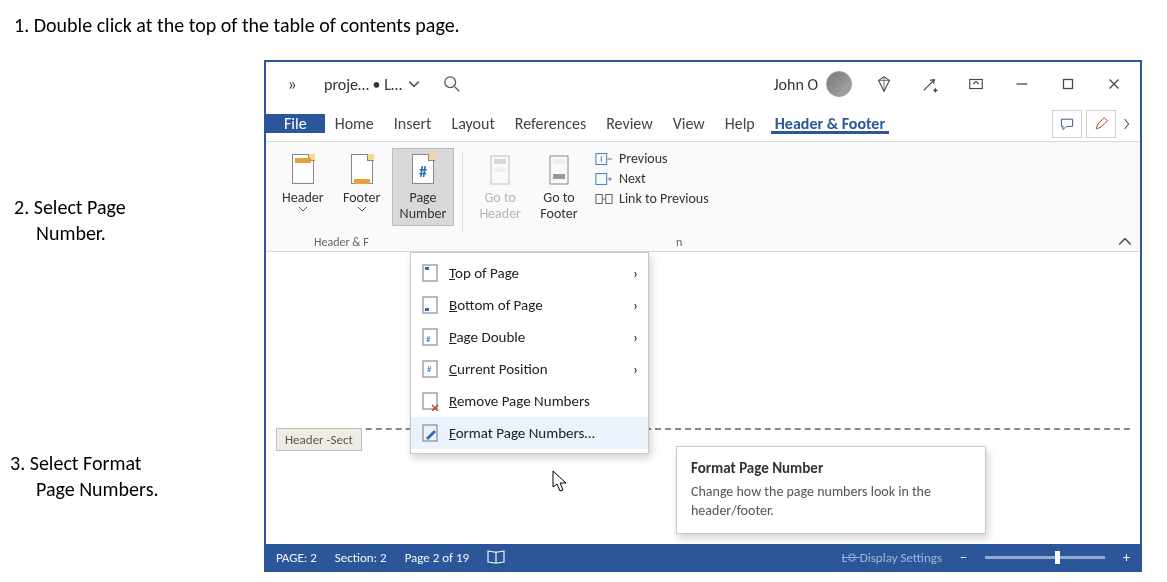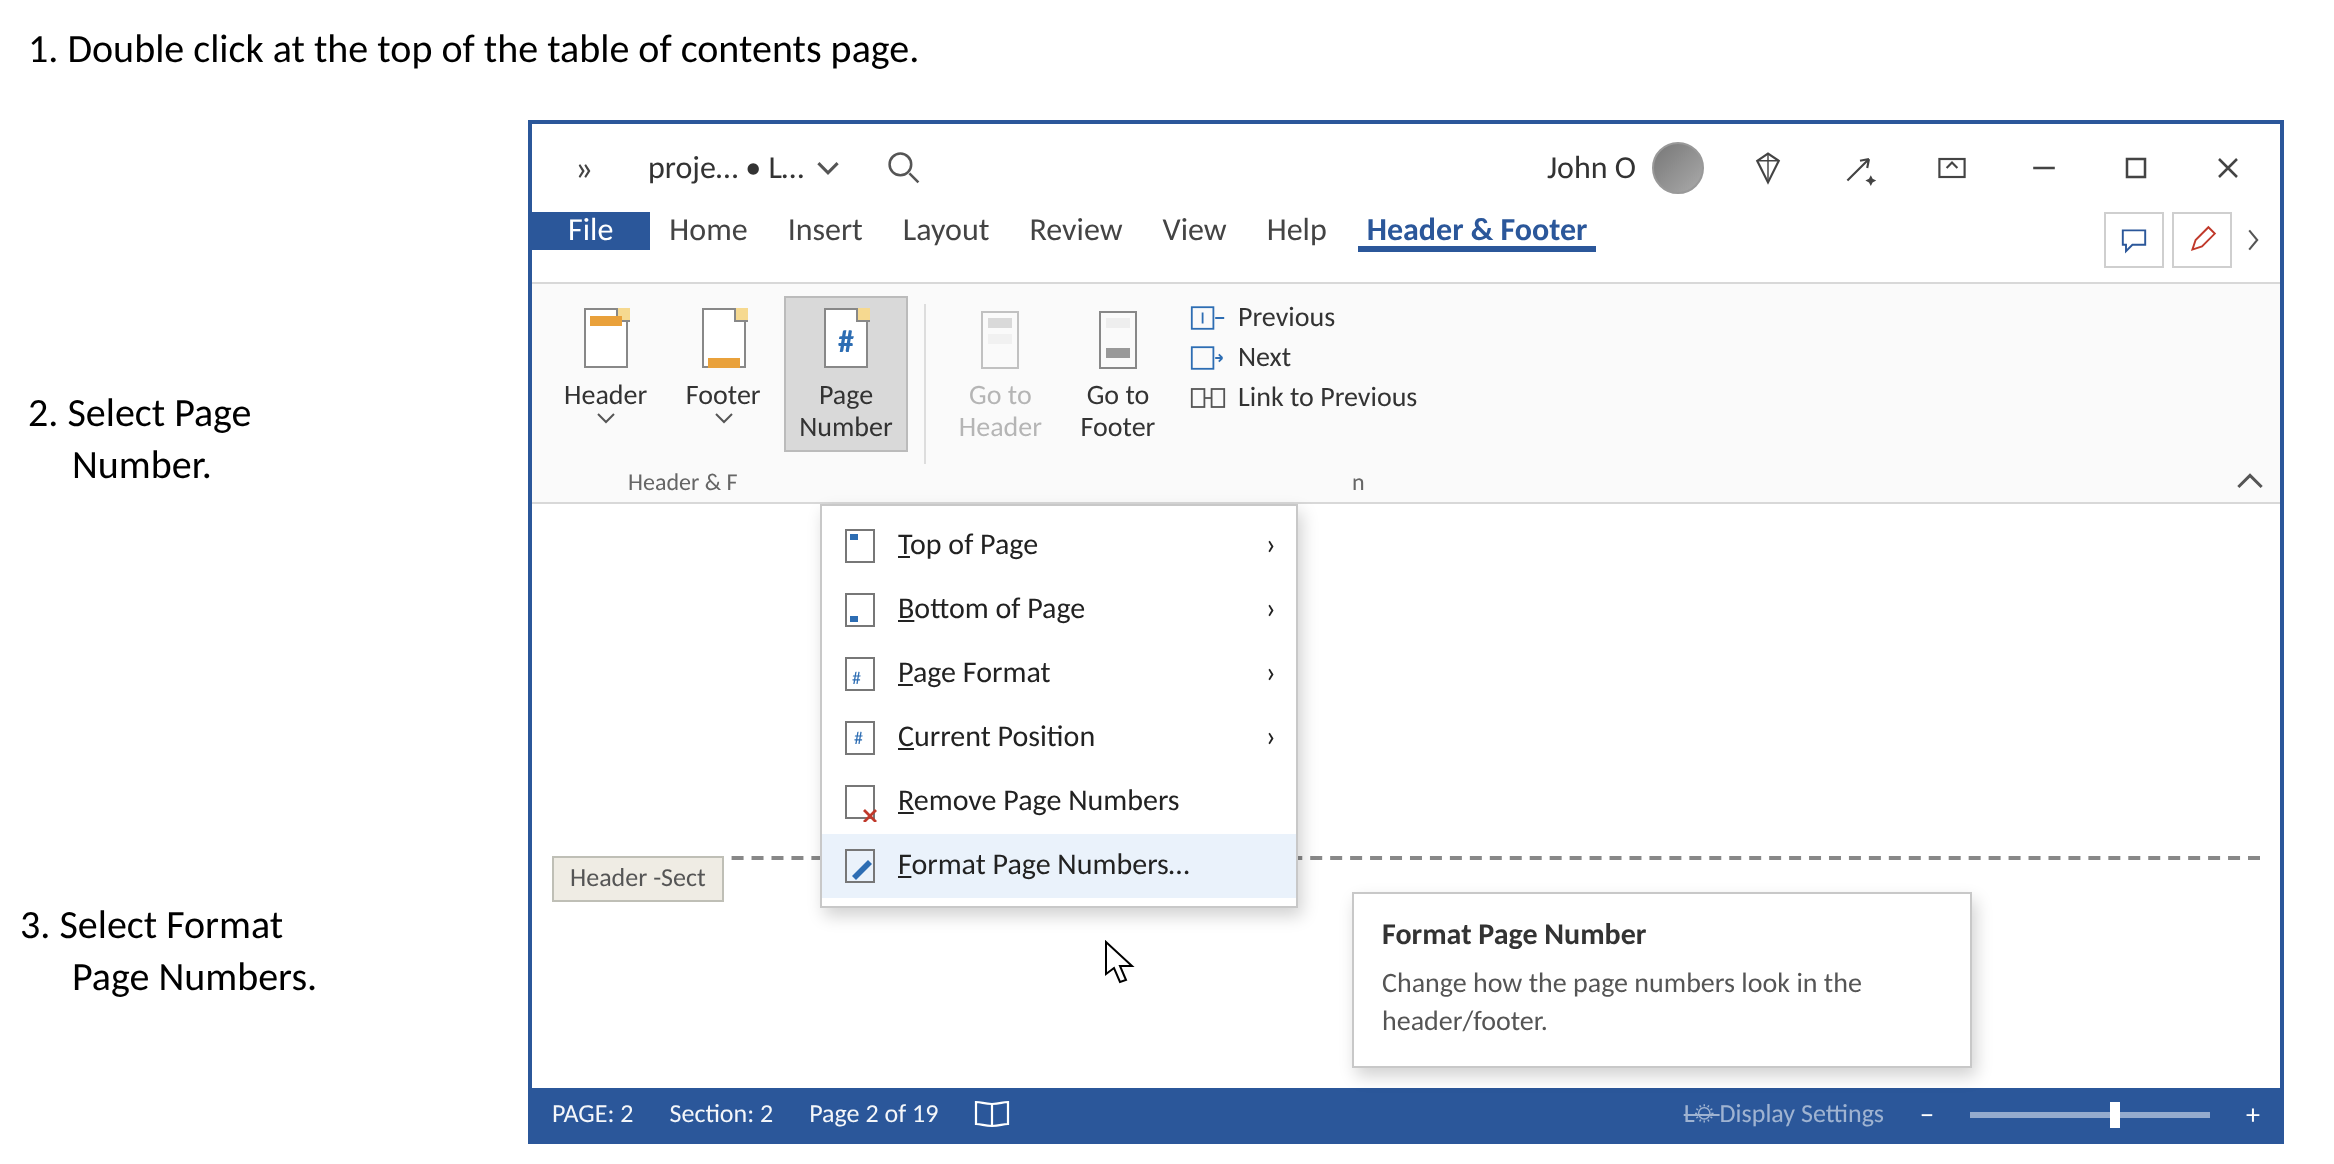--- a/index.html
+++ b/index.html
@@ -17,21 +17,21 @@
   .word-window {
     position:absolute; left:264px; top:60px; width:878px; height:512px;
     border:2px solid #2b579a; background:#fff; overflow:hidden;
   }
   .titlebar { height:44px; background:#fff; display:flex; align-items:center; padding:0 6px; gap:6px; }
   .titlebar .sep { flex:1; }
   .tb-btn { width:40px; height:36px; display:flex; align-items:center; justify-content:center; color:#444; }
   .tb-btn svg { width:18px; height:18px; }
   .doc-name { color:#333; font-size:16px; padding:0 6px; display:flex; align-items:center; gap:6px; }
   .avatar { width:26px; height:26px; border-radius:50%; background:linear-gradient(135deg,#777,#aaa); border:1px solid #999; }
-  .ribbon-tabs { height:36px; display:flex; align-items:flex-start; border-bottom:1px solid #d8d8d8; }
+  .ribbon-tabs { height:36px; display:flex; align-items:center; border-bottom:1px solid #d8d8d8; }
   .file-tab { background:#2b579a; color:#fff; display:flex; align-items:center; padding:0 18px; font-size:16px; }
   .rtab { display:flex; align-items:center; padding:0 10px; color:#444; font-size:16px; }
   .rtab.active { color:#2b579a; font-weight:600; position:relative; }
   .rtab.active::after { content:""; position:absolute; left:6px; right:6px; bottom:-1px; height:3px; background:#2b579a; }
   .rtab-right { margin-left:auto; display:flex; align-items:center; gap:4px; padding-right:6px; }
   .sq-btn { width:30px; height:28px; border:1px solid #cfcfcf; display:flex; align-items:center; justify-content:center; color:#444; }
   .sq-btn.pen { color:#c0392b; }
   .ribbon { height:110px; background:#fafafa; display:flex; align-items:flex-start; padding:6px 8px 0 8px; gap:2px; position:relative; border-bottom:1px solid #d8d8d8; }
   .big-btn { display:flex; flex-direction:column; align-items:center; justify-content:flex-start; padding:4px 8px; min-width:56px; }
   .big-btn.highlight { background:#d9d9d9; border:1px solid #bbb; padding:3px 7px; }
@@ -143,20 +143,21 @@
           <path d="M5 5l10 10M15 5L5 15" stroke="#444" stroke-width="1.4"></path>
         </svg>
     </div>
   </div>
 
   <div class="ribbon-tabs">
     <div class="file-tab">File</div>
     <div class="rtab">Home</div>
     <div class="rtab">Insert</div>
     <div class="rtab">Layout</div>
+    <div class="rtab">References</div>
     <div class="rtab">Review</div>
     <div class="rtab">View</div>
     <div class="rtab">Help</div>
     <div class="rtab active">Header &amp; Footer</div>
     <div class="rtab-right">
       <div class="sq-btn">
         <svg viewBox="0 0 20 20" width="16" height="16">
             <path d="M3 4h14v9H9l-4 4v-4H3z" fill="none" stroke="#2b579a" stroke-width="1.2"></path>
           </svg>
       </div>
@@ -280,21 +281,21 @@
             <rect x="4" y="13" width="4" height="3" fill="#2d6db3"></rect>
           </svg>
         <span><span class="ul">B</span><span>ottom of Page</span></span>
         <span class="arw">›</span>
       </div>
       <div class="dd-item">
         <svg class="dd-icon" viewBox="0 0 18 20">
             <rect x="2" y="2" width="14" height="16" fill="none" stroke="#777"></rect>
             <text x="5" y="15" font-size="9" fill="#2d6db3">#</text>
           </svg>
-        <span><span class="ul">P</span><span>age Format</span></span>
+        <span><span class="ul">P</span><span>age Double</span></span>
         <span class="arw">›</span>
       </div>
       <div class="dd-item">
         <svg class="dd-icon" viewBox="0 0 18 20">
             <rect x="2" y="2" width="14" height="16" fill="none" stroke="#777"></rect>
             <text x="6" y="13" font-size="9" fill="#2d6db3">#</text>
           </svg>
         <span><span class="ul">C</span><span>urrent Position</span></span>
         <span class="arw">›</span>
       </div>

